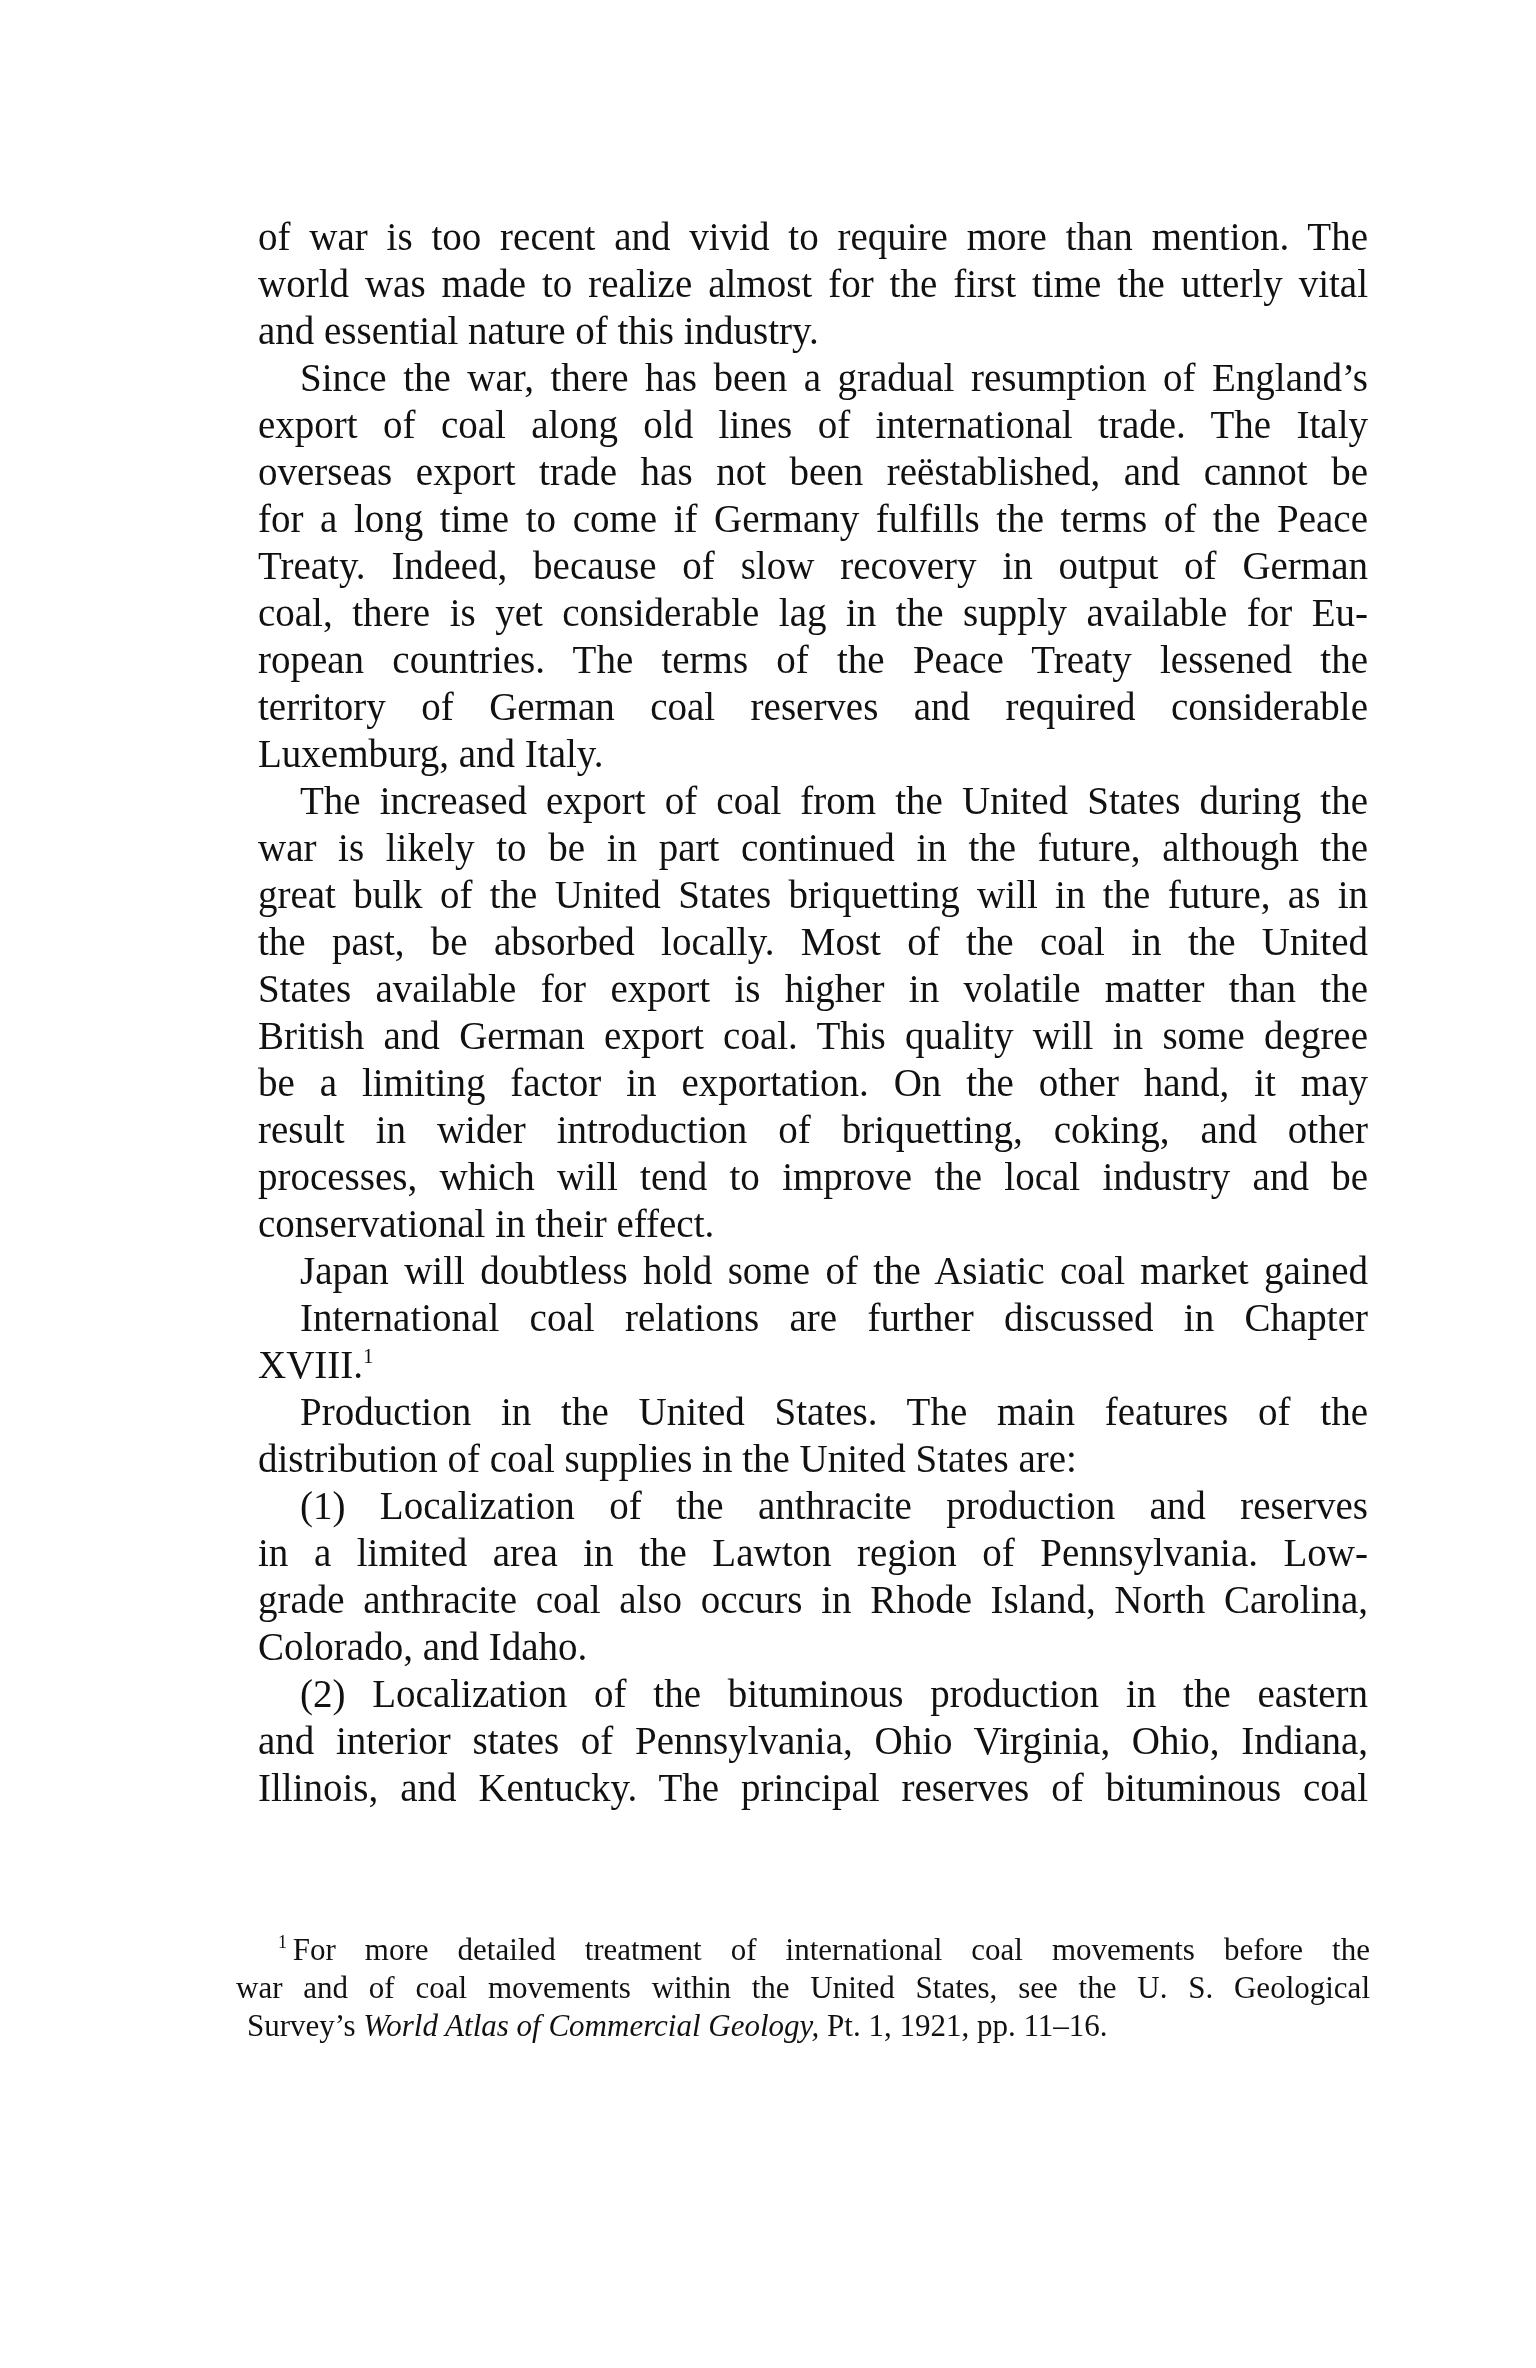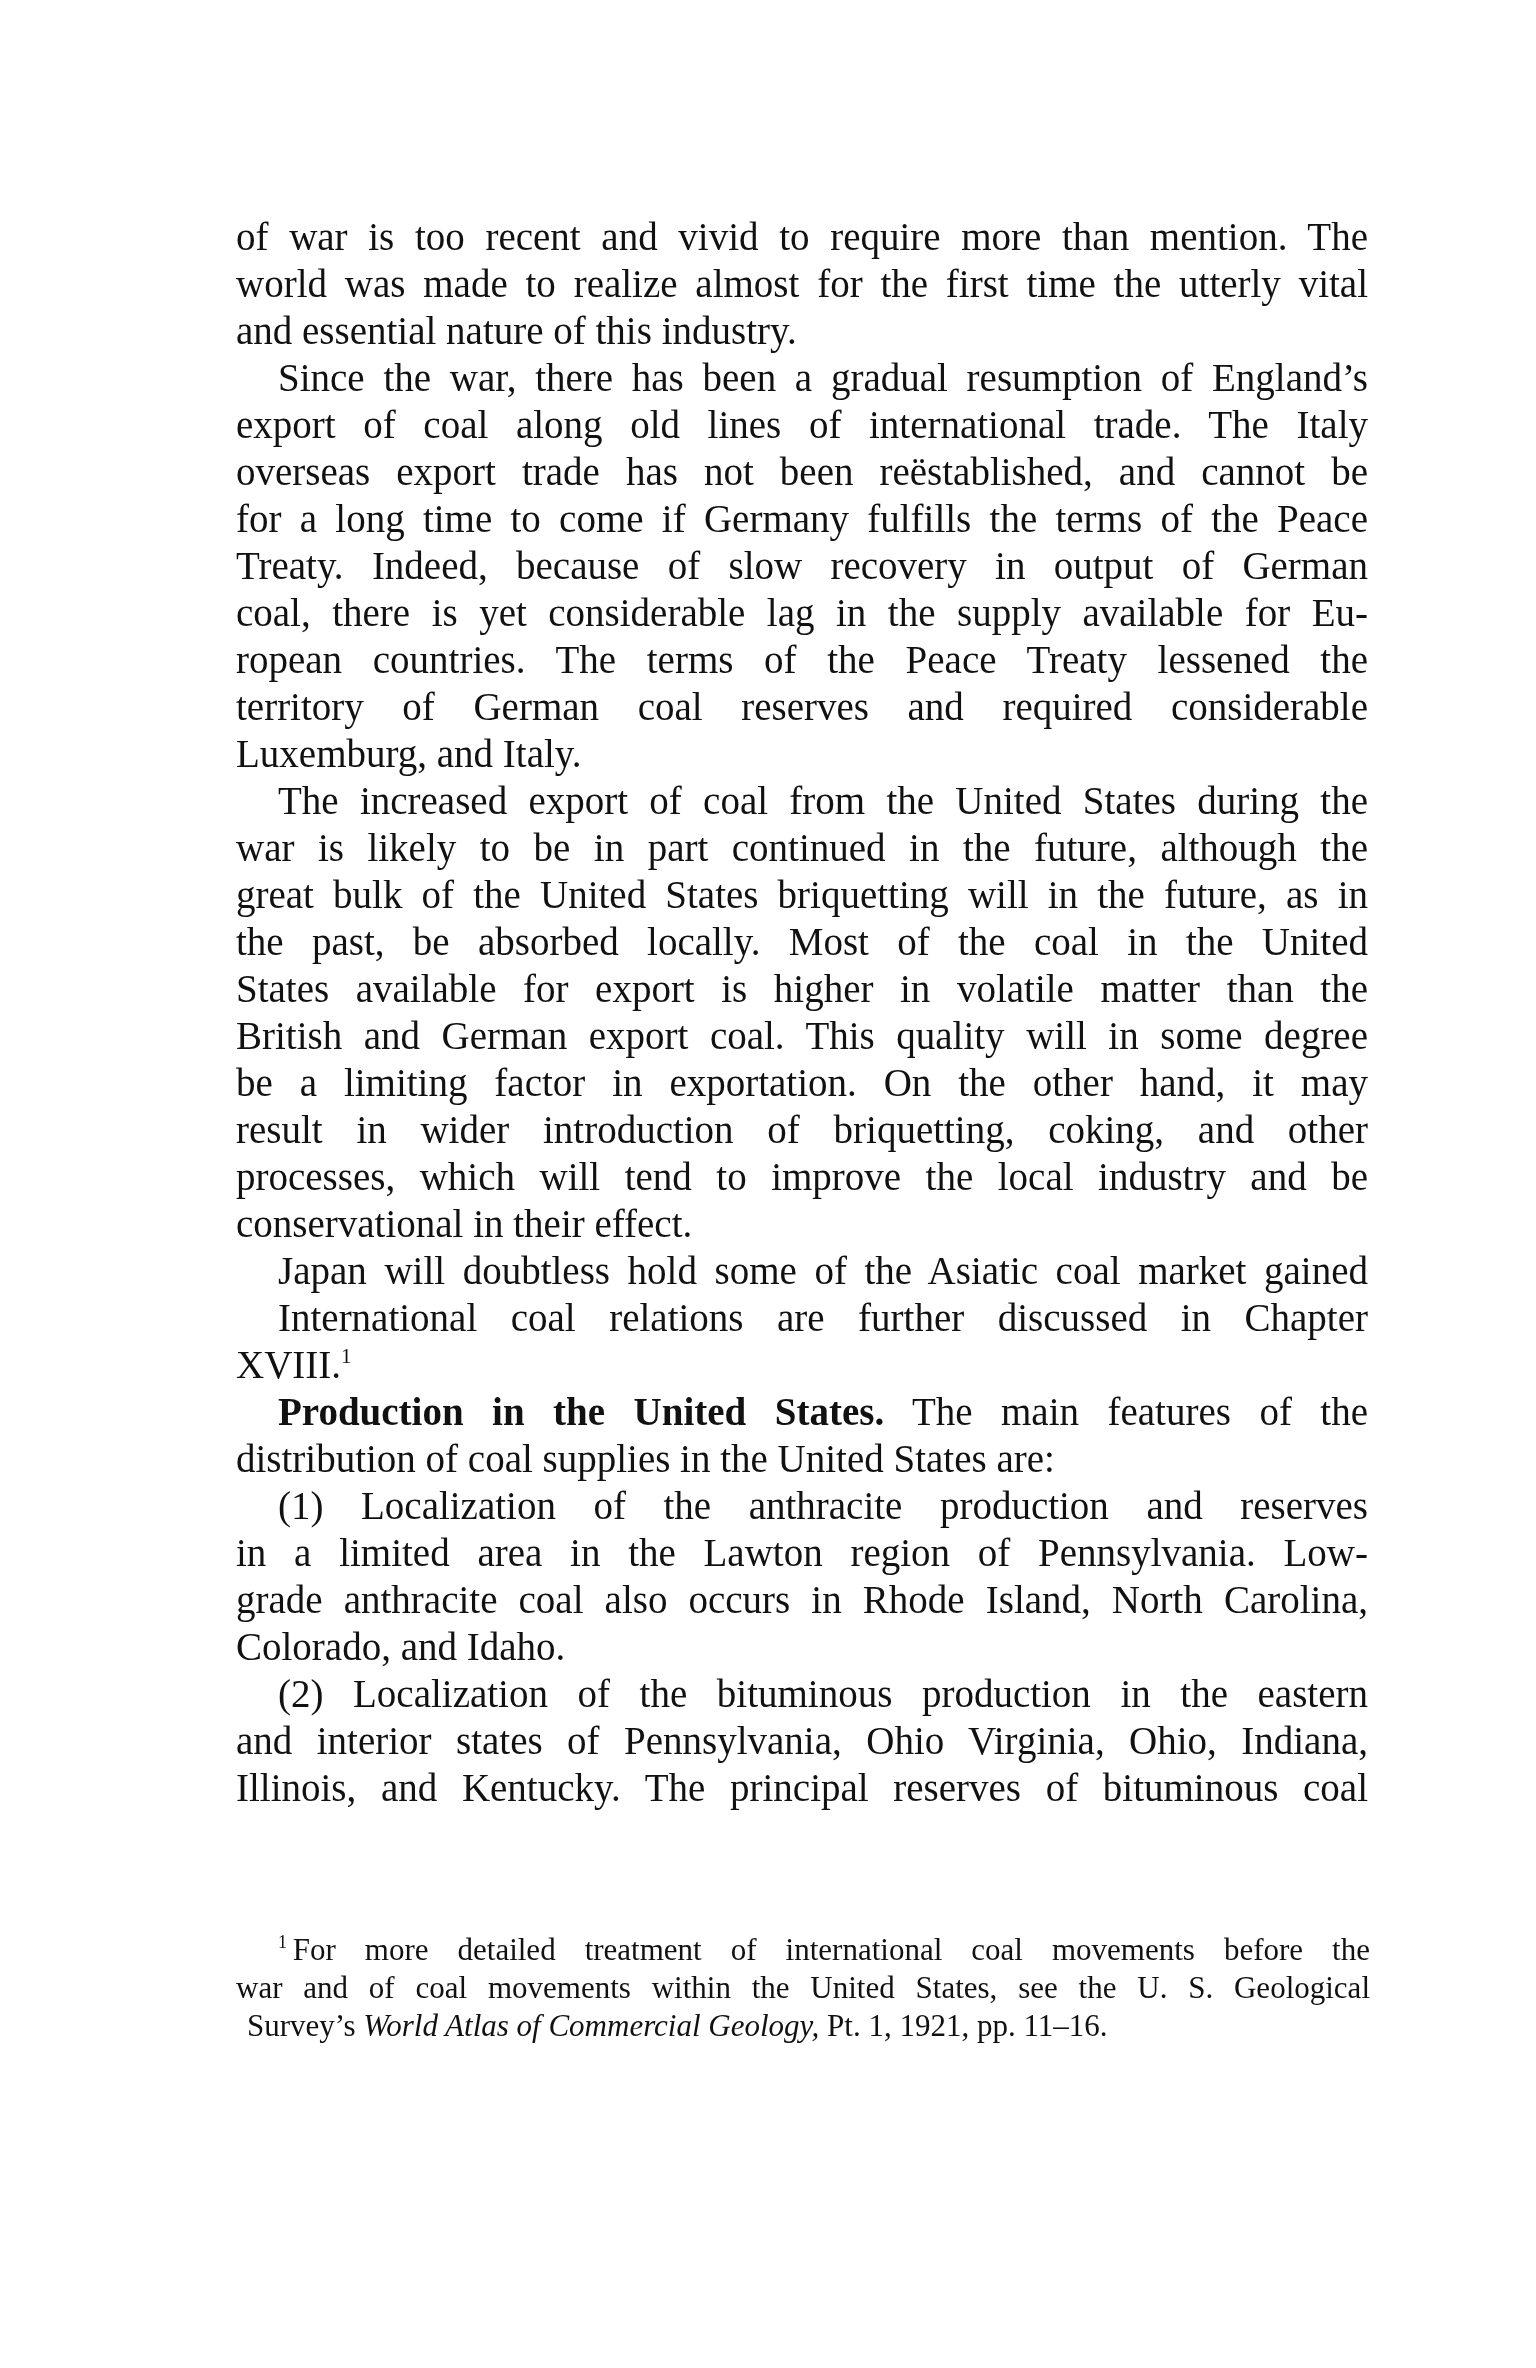--- a/index.html
+++ b/index.html
@@ -50,29 +50,30 @@
   }
   .line {
     display: block;
     height: 47px;
     line-height: 47px;
     font-size: 39px;
     white-space: nowrap;
     text-align: justify;
     text-align-last: justify;
     overflow: visible;
+    margin-left: 22px;
   }
   .line.last {
     text-align-last: left;
   }
   .line.indent {
     padding-left: 42px;
   }
   .bold-lead {
-    font-weight: bold;
+    font-weight: normal;
   }
   sup.fnref {
     font-size: 21px;
     line-height: 0;
     vertical-align: 15px;
   }
   .footnotes {
     position: absolute;
     top: 1931px;
     left: 236px;

